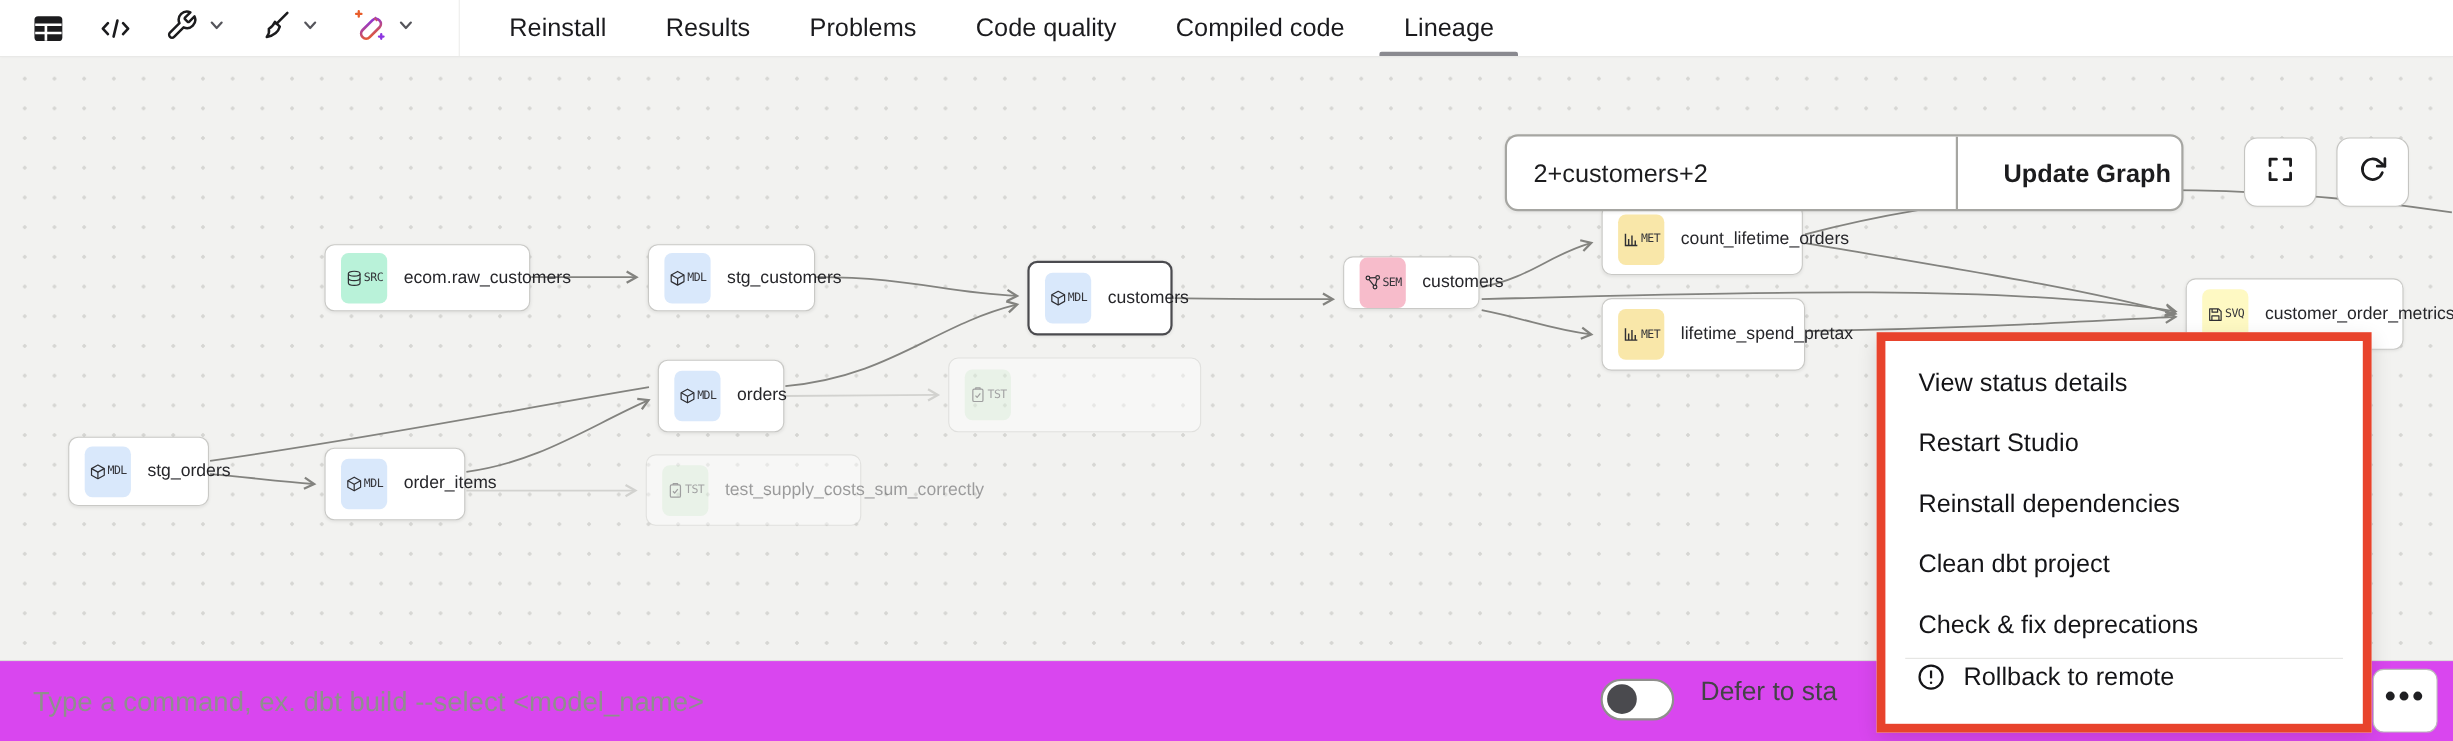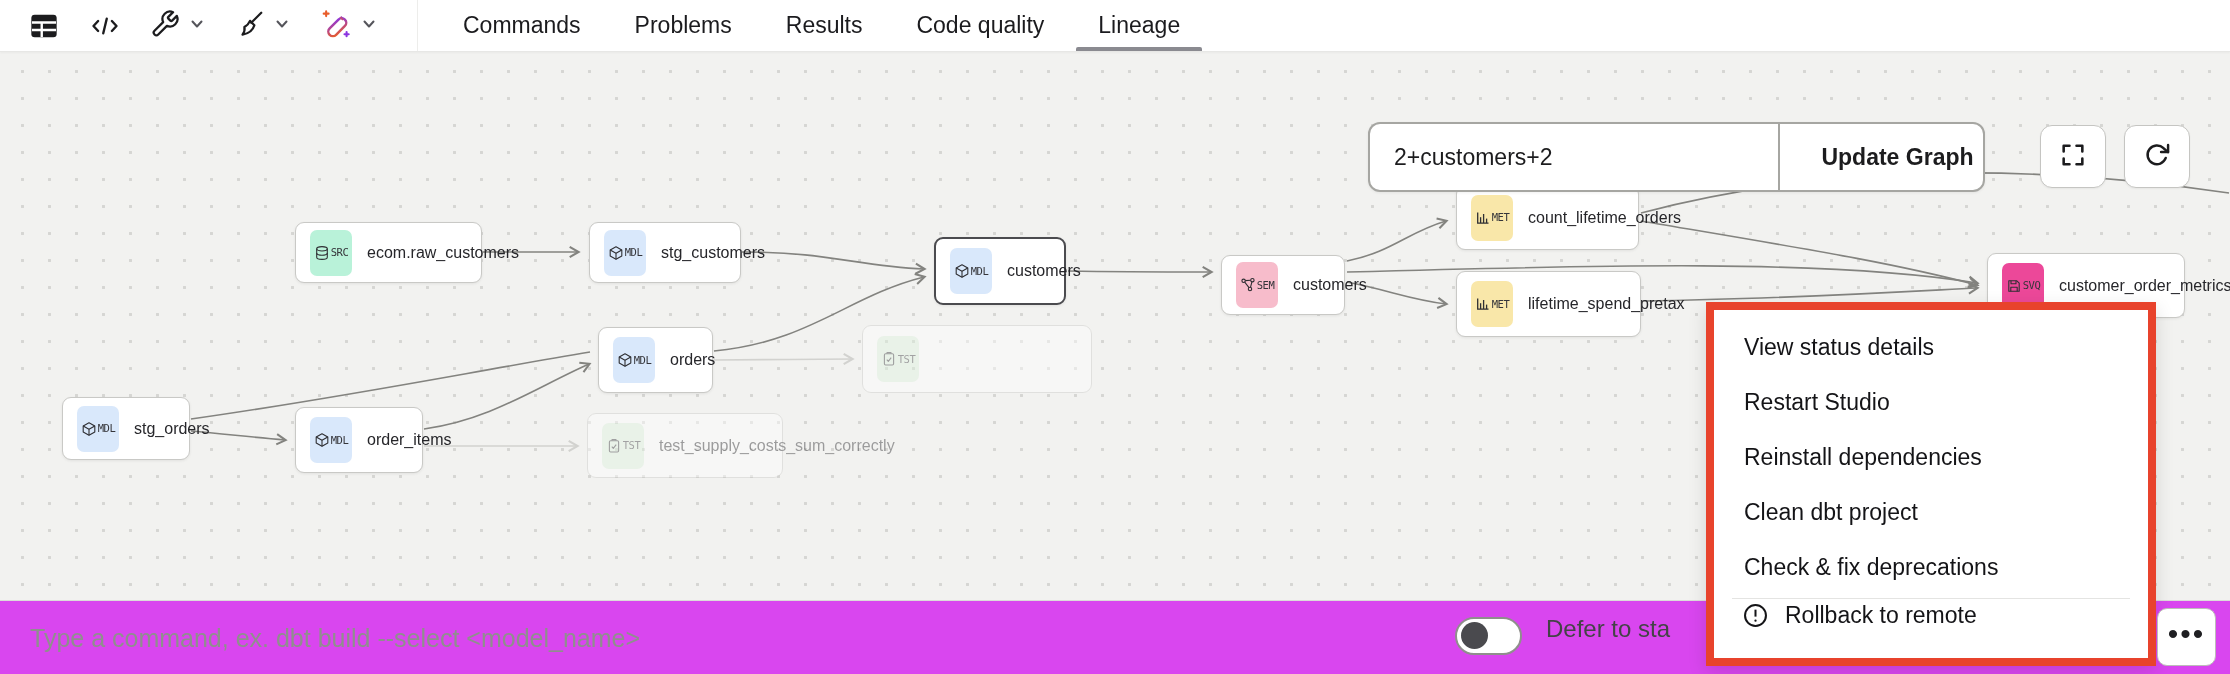--- a/index.html
+++ b/index.html
@@ -129,24 +129,25 @@
         </svg>
       </span>
       <span>
         <svg width="16" height="16" viewBox="0 0 16 16" fill="none" stroke="#55555b" stroke-width="2" stroke-linecap="round" stroke-linejoin="round">
             <polyline points="3.5,5.5 8,10.5 12.5,5.5"></polyline>
           </svg>
       </span>
     </span>
   </div>
   <div class="tabs" id="tabs">
-      <div class="tab">Commands</div>
+      <div class="tab">Reinstall</div>
+      <div class="tab">Results</div>
       <div class="tab">Problems</div>
-      <div class="tab">Results</div>
       <div class="tab">Code quality</div>
+      <div class="tab">Compiled code</div>
       <div class="tab active">Lineage</div>
     </div>
 </div>
 
 <div class="canvas-bg"></div>
 
 <svg class="edges" id="edges" viewBox="0 0 2230 674">
   <defs>
     <marker id="arrow" viewBox="0 0 10 10" refX="7.5" refY="5" markerWidth="8" markerHeight="8" orient="auto-start-reverse">
       <path d="M1 1 L8 5 L1 9" fill="none" stroke="#83837f" stroke-width="1.6"></path>
@@ -246,21 +247,21 @@
           <svg width="16" height="16" viewBox="0 0 16 16" fill="none" stroke="#2f2f33" stroke-width="1.1" stroke-linejoin="round">
             <path d="M8 1.8 L13.8 5 V11 L8 14.2 L2.2 11 V5 Z"></path>
             <path d="M2.2 5 L8 8.2 L13.8 5"></path>
             <path d="M8 8.2 V14.2"></path>
           </svg>
         </span>
         <span class="blab">MDL</span>
       </div>
       <div class="nlabel">order_items</div>
     </div>
-    <div class="node" style="left: 1221px; top: 255px; width: 124px; height: 60px;">
+    <div class="node" style="left: 1221px; top: 233px; width: 124px; height: 48px;">
       <div class="badge" style="background: rgb(247, 188, 203);">
         <span style="display: flex;">
           <svg width="16" height="16" viewBox="0 0 16 16" fill="none" stroke="#2f2f33" stroke-width="1.1">
             <circle cx="3.6" cy="3.8" r="1.7"></circle>
             <circle cx="12.4" cy="3.2" r="1.7"></circle>
             <circle cx="10" cy="12" r="1.7"></circle>
             <path d="M5.3 3.6 L10.7 3.3 M11.9 4.8 L10.5 10.3 M4.7 5.2 L9 10.6"></path>
           </svg>
         </span>
         <span class="blab">SEM</span>
@@ -289,21 +290,21 @@
             <path d="M5.6 13 V7.2"></path>
             <path d="M8.6 13 V4"></path>
             <path d="M11.6 13 V8.6"></path>
           </svg>
         </span>
         <span class="blab">MET</span>
       </div>
       <div class="nlabel">lifetime_spend_pretax</div>
     </div>
     <div class="node" style="left: 1987px; top: 253px; width: 198px; height: 65px;">
-      <div class="badge" style="background: #ec4899; text-align: center;">
+      <div class="badge" style="background: #fef9c3; text-align: center;">
         <span style="display: flex;">
           <svg width="16" height="16" viewBox="0 0 16 16" fill="none" stroke="#2f2f33" stroke-width="1.1" stroke-linejoin="round">
             <path d="M2.8 2.8 H10.8 L13.2 5.2 V13.2 H2.8 Z"></path>
             <path d="M5 2.8 V5.8 H10 V2.8"></path>
             <path d="M4.8 13.2 V9.2 H11.2 V13.2"></path>
           </svg>
         </span>
         <span class="blab">SVQ</span>
       </div>
       <div class="nlabel">customer_order_metrics</div>

